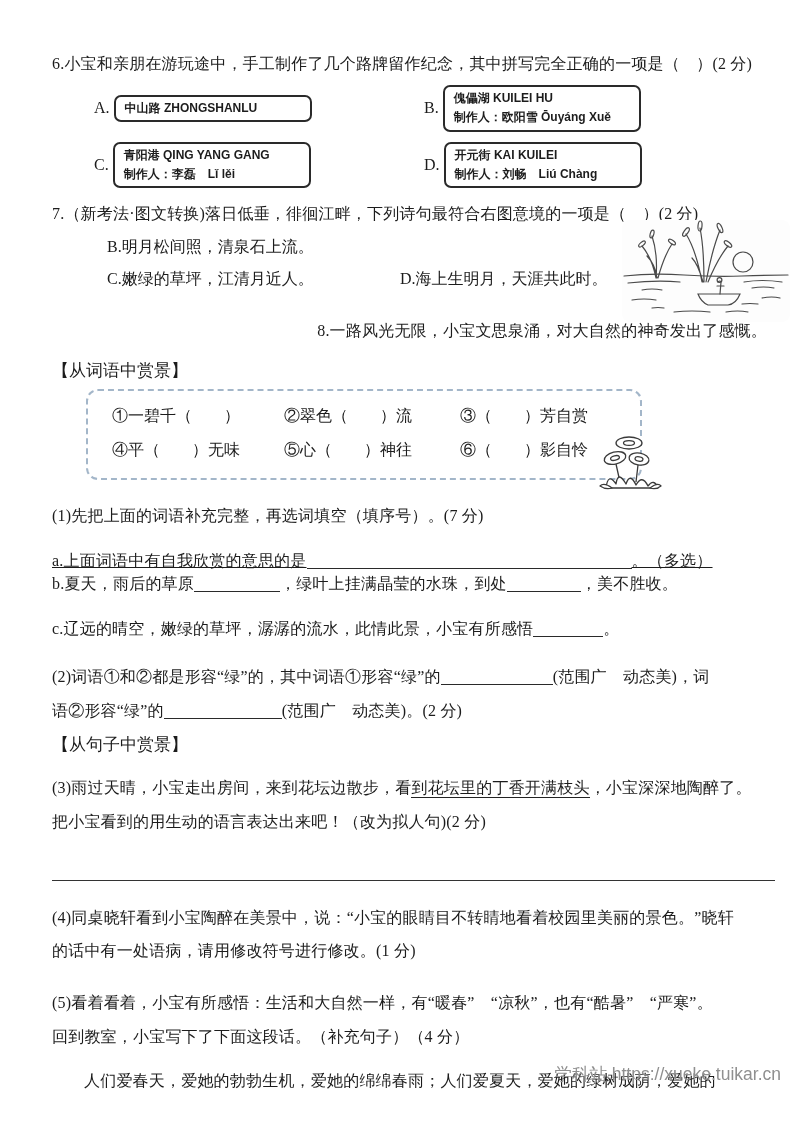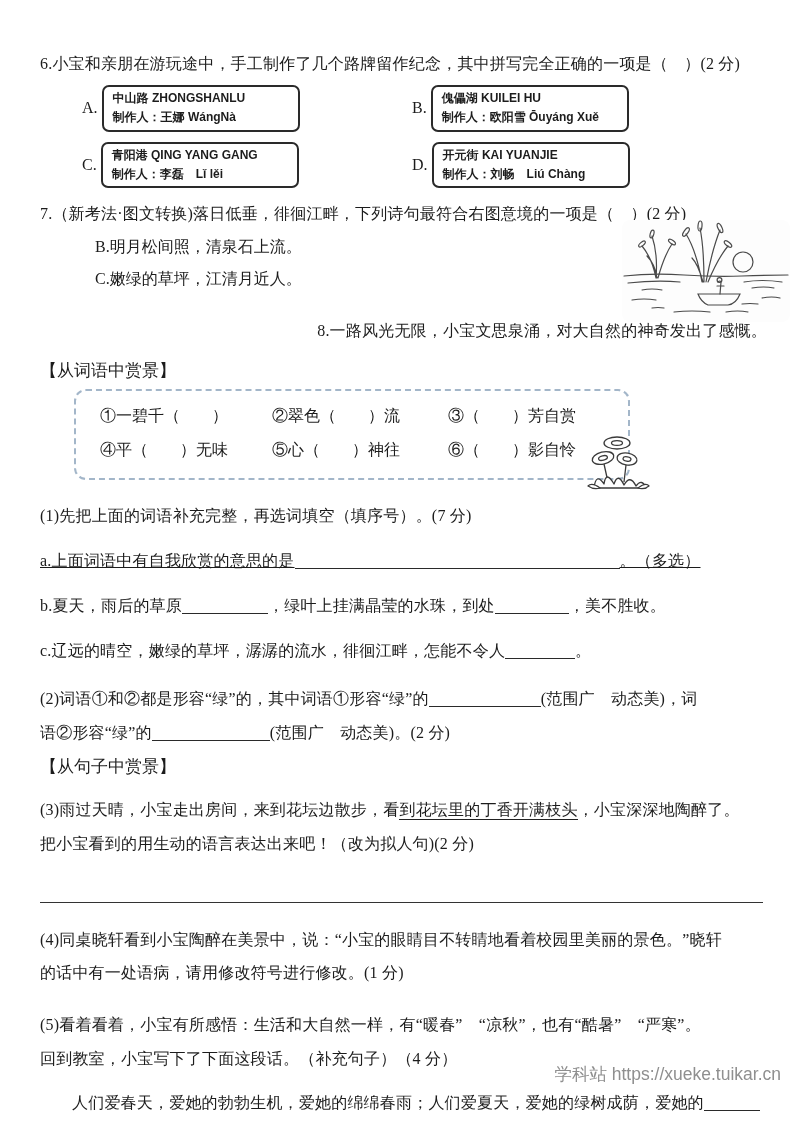--- a/index.html
+++ b/index.html
@@ -5,21 +5,21 @@
   html,body { margin:0; padding:0; background:#ffffff; }
   .page {
     position:relative;
     width:793px; height:1121px;
     margin:0 auto;
     background:#ffffff;
     font-family:"Liberation Serif","DejaVu Serif",serif;
     font-size:16px; color:#1c1c1c;
     overflow:hidden;
     box-sizing:border-box;
-    padding:52px 26px 0 40px;
+    padding:52px 26px 0 52px;
   }
   .tline { line-height:1.45; letter-spacing:0.2px; }
 
   
   .sign-row { display:flex; align-items:center; margin:10px 0 0 42px; }
   .sign-item { display:flex; align-items:center; width:330px; }
   .sign-opt { margin-right:4px; font-size:16px; }
   .sign-box {
     border:2px solid #2a2a2a; border-radius:7px;
     padding:2px 9px;
@@ -68,21 +68,20 @@
 
 <div class="page">
 
   <div class="tline">6.小宝和亲朋在游玩途中，手工制作了几个路牌留作纪念，其中拼写完全正确的一项是（　）(2 分)</div>
 
   <div class="sign-row">
     <div class="sign-item">
       <span class="sign-opt">A.</span>
       <div class="sign-box">
         <div>中山路  ZHONGSHANLU</div>
-        <div>制作人：王娜  WángNà</div>
       </div>
     </div>
     <div class="sign-item">
       <span class="sign-opt">B.</span>
       <div class="sign-box">
         <div>傀儡湖  KUILEI HU</div>
         <div>制作人：欧阳雪 Ōuyáng Xuě</div>
       </div>
     </div>
   </div>
@@ -91,34 +90,35 @@
     <div class="sign-item">
       <span class="sign-opt">C.</span>
       <div class="sign-box">
         <div>青阳港  QING YANG GANG</div>
         <div>制作人：李磊　Lǐ lěi</div>
       </div>
     </div>
     <div class="sign-item">
       <span class="sign-opt">D.</span>
       <div class="sign-box">
-        <div>开元街  KAI YUANJIE</div>
+        <div>开元街  KAI KUILEI</div>
         <div>制作人：刘畅　Liú Chàng</div>
       </div>
     </div>
   </div>
 
   <div class="tline" style="margin-top:14px;">7.（新考法·图文转换)落日低垂，徘徊江畔，下列诗句最符合右图意境的一项是（　）(2 分)</div>
 
   <div class="q7-opts">
     <div class="q7-row">
       <span>B.明月松间照，清泉石上流。</span>
     </div>
     <div class="q7-row">
       <span class="opt-a">C.嫩绿的草坪，江清月近人。</span>
+      <span>D.海上生明月，天涯共此时。</span>
     </div>
   </div>
 
   <div class="q7-image">
     <svg width="168" height="102" viewBox="0 0 168 102" fill="none" stroke="#4a4a4a" stroke-width="1.2" stroke-linecap="round">
 
       <path d="M2 56 Q30 53 62 55 T120 56 T166 55"></path>
       <path d="M6 63 Q34 60 58 62"></path>
       <path d="M122 62 Q140 59 160 62 M130 68 Q142 66 152 68"></path>
 
@@ -175,26 +175,26 @@
       </svg>
     </div>
   </div>
 
   <div class="tline" style="margin-top:24px;">(1)先把上面的词语补充完整，再选词填空（填序号）。(7 分)</div>
 
   <div class="tline" style="margin-top:22px;text-decoration:underline;">
     <span>a.上面词语中有自我欣赏的意思的是</span><span class="bl" style="width:325px;"></span><span>。（多选）</span>
   </div>
 
+  <div class="tline" style="">
+    <span>b.夏天，雨后的草原</span><span class="bl" style="width:86px;"></span><span>，绿叶上挂满晶莹的水珠，到处</span><span class="bl" style="width:74px;"></span><span>，美不胜收。</span>
+  </div>
+
   <div class="tline" style="margin-top:22px;">
-    <span>b.夏天，雨后的草原</span><span class="bl" style="width:86px;"></span><span>，绿叶上挂满晶莹的水珠，到处</span><span class="bl" style="width:74px;"></span><span>，美不胜收。</span>
-  </div>
-
-  <div class="tline" style="margin-top:22px;">
-    <span>c.辽远的晴空，嫩绿的草坪，潺潺的流水，徘徊江畔，怎能不令人</span><span class="bl" style="width:70px;"></span><span>。</span>
+    <span>c.辽远的晴空，嫩绿的草坪，潺潺的流水，此情此景，小宝有所感悟</span><span class="bl" style="width:70px;"></span><span>。</span>
   </div>
 
   <div class="tline" style="margin-top:20px; line-height:2.1;">
     <span>(2)词语①和②都是形容“绿”的，其中词语①形容“绿”的</span><span class="bl" style="width:112px;"></span><span>(范围广　动态美)，词</span><br>
     <span>语②形容“绿”的</span><span class="bl" style="width:118px;"></span><span>(范围广　动态美)。(2 分)</span>
   </div>
 
   <div class="banner" style="margin-top:4px;">【从句子中赏景】</div>
 
   <div class="tline" style="margin-top:14px; line-height:2.15;">

